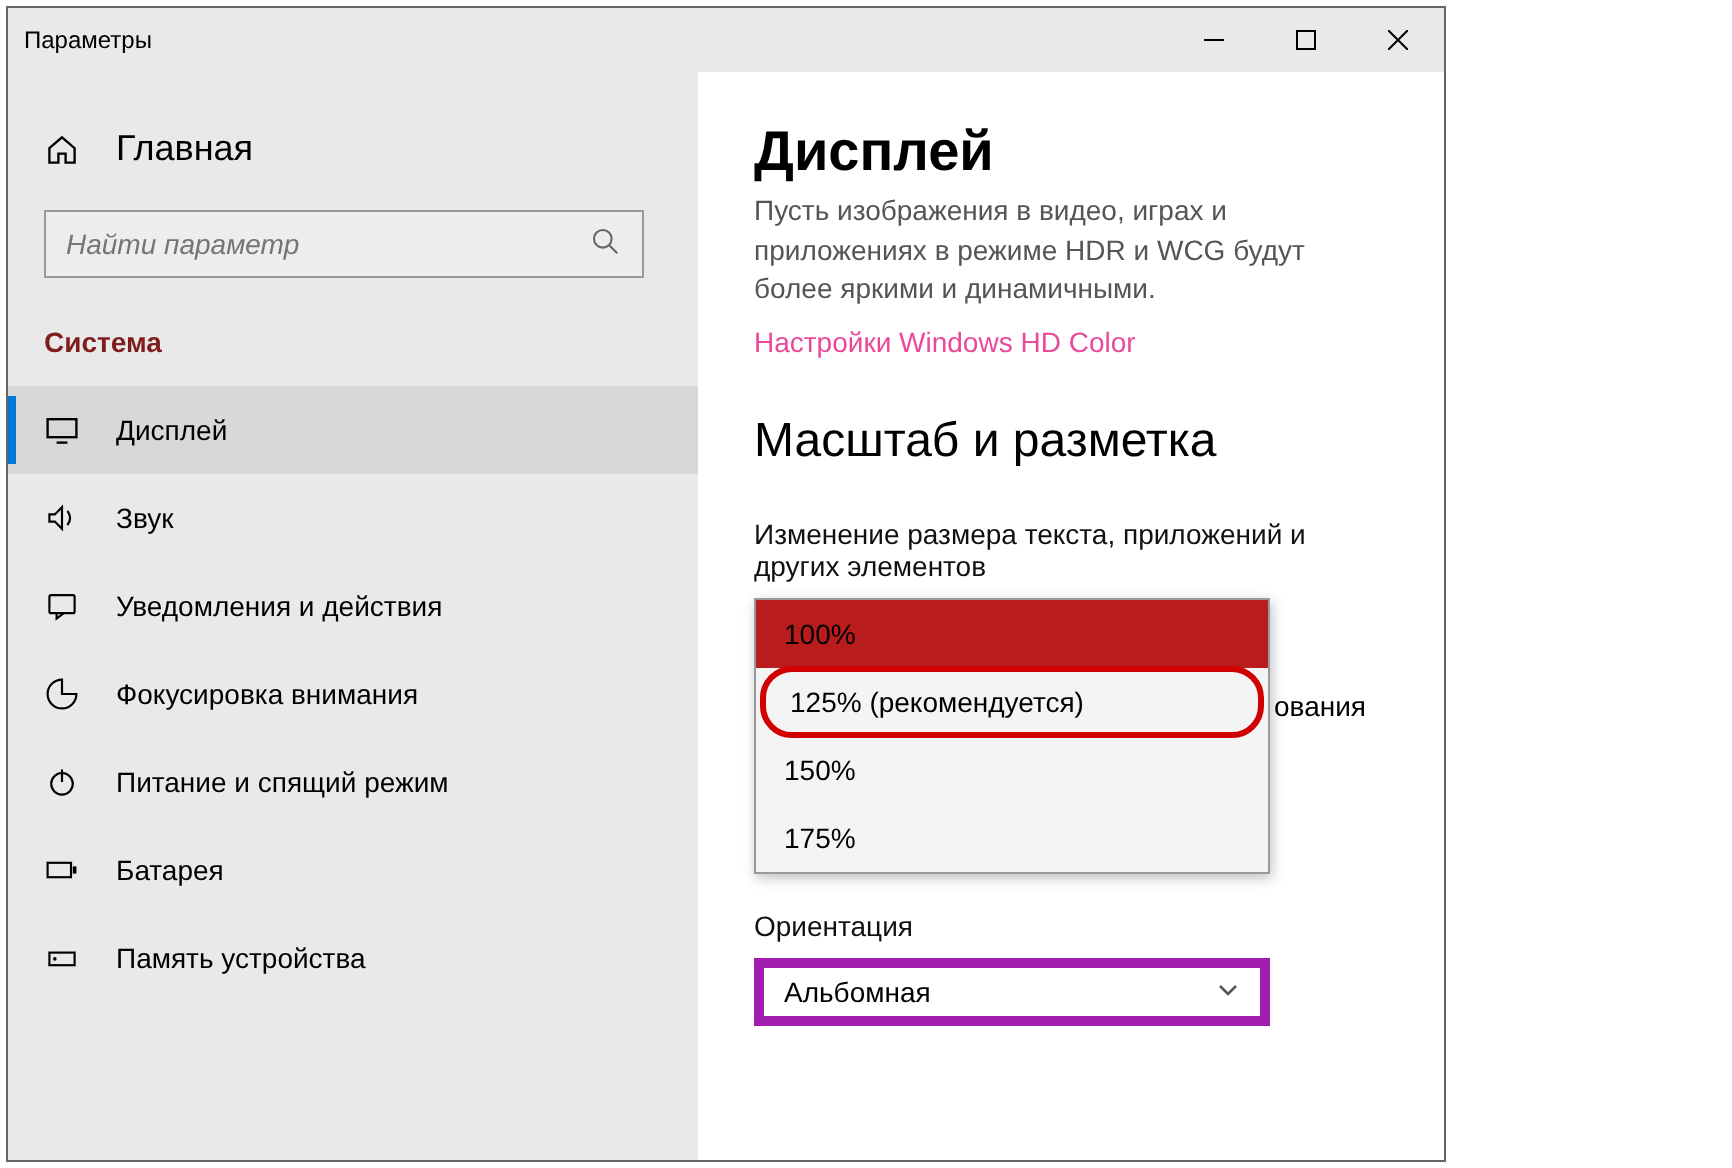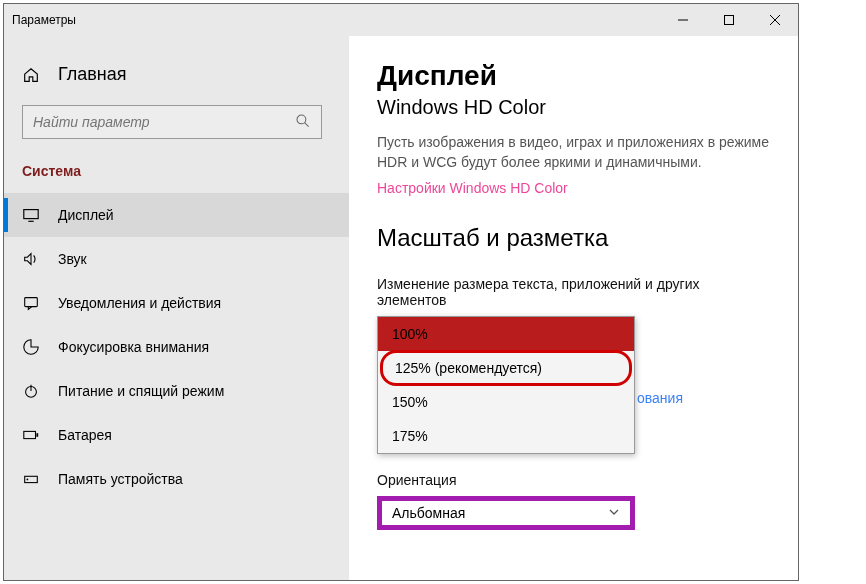--- a/index.html
+++ b/index.html
@@ -1,17 +1,17 @@
 <!DOCTYPE html>
 <html><head>
 <meta charset="utf-8">
 <style>
   * { box-sizing: border-box; margin: 0; padding: 0; font-family: "Segoe UI", Arial, sans-serif; }
   body { background: #fff; width: 866px; height: 584px; overflow: hidden; }
-  .window { width: 796px; height: 578px; margin: 3px; border: 1px solid #666; background: #fff; position: relative; display: flex; flex-direction: column; }
+  .window { width: 720px; height: 578px; margin: 3px; border: 1px solid #666; background: #fff; position: relative; display: flex; flex-direction: column; }
   .titlebar { height: 32px; display: flex; align-items: center; justify-content: space-between; background: #e9e9e9; }
   .title-left { display: flex; align-items: center; padding-left: 8px; font-size: 12px; color: #000; }
   .title-controls { display: flex; }
   .tc-btn { width: 46px; height: 32px; display: flex; align-items: center; justify-content: center; color: #000; }
   .tc-btn svg { width: 10px; height: 10px; }
   .body { flex: 1; display: flex; overflow: hidden; }
   .sidebar { width: 345px; background: #e9e9e9; padding-top: 20px; overflow: hidden; }
   .home-row { display: flex; align-items: center; padding: 8px 18px; font-size: 18px; cursor: pointer; }
   .home-row .icon { width: 20px; margin-right: 16px; display: flex; }
   .search-wrap { margin: 12px 18px 18px 18px; }
@@ -26,21 +26,21 @@
   .h1 { font-size: 28px; font-weight: 600; margin-bottom: 4px; }
   .h2 { font-size: 20px; font-weight: 400; margin-bottom: 14px; }
   .desc { font-size: 14px; color: #555; line-height: 1.4; margin-bottom: 8px; max-width: 470px; }
   .link { font-size: 14px; color: #ec4899; cursor: pointer; }
   .section-h { font-size: 24px; font-weight: 400; margin-top: 28px; margin-bottom: 24px; }
   .label { font-size: 14px; color: #111; margin-bottom: 8px; }
   .dropdown-open { width: 258px; border: 1px solid #999; background: #f4f4f4; box-shadow: 1px 2px 6px rgba(0,0,0,.25); position: relative; z-index: 2; }
   .dd-opt { padding: 9px 14px; font-size: 14px; cursor: pointer; }
   .dd-opt.selected { background: #b91c1c; }
   .dd-opt.highlight { border: 3px solid #d00000; border-radius: 16px; margin: -1px 2px; padding: 7px 12px; position: relative; }
-  .behind-link { position: absolute; left: 260px; top: 46px; font-size: 14px; color: #3b82f6; z-index: 1; margin-top: 28px; }
+  .behind-link { position: absolute; left: 260px; top: 46px; font-size: 14px; color: #000000; z-index: 1; }
   .orientation-row { margin-top: 18px; }
   .select-closed { width: 258px; height: 34px; border: 5px solid #a21caf; background: #fff; display: flex; align-items: center; justify-content: space-between; padding: 0 10px; font-size: 14px; cursor: pointer; }
   .chev { width: 12px; height: 12px; }
   .rel { position: relative; }
 </style>
 </head>
 <body>
 
 <div class="window">
   <div class="titlebar">
@@ -149,21 +149,20 @@
               <rect x="3" y="7" width="14" height="7" fill="none" stroke="#000" stroke-width="1.2"></rect>
               <circle cx="6" cy="10.5" r="1" fill="#000"></circle>
             </svg>
           </span>
         <span>Память устройства</span>
       </div>
     </div>
 
     <div class="content">
       <div class="h1">Дисплей</div>
-      <div class="h2">Windows HD Color</div>
       <div class="desc">Пусть изображения в видео, играх и приложениях в режиме HDR и WCG будут более яркими и динамичными.</div>
       <div class="link">Настройки Windows HD Color</div>
 
       <div class="section-h">Масштаб и разметка</div>
       <div class="label">Изменение размера текста, приложений и других элементов</div>
 
       <div class="rel">
         <div class="dropdown-open">
           <div class="dd-opt selected">100%</div>
           <div class="dd-opt highlight">125% (рекомендуется)</div>

